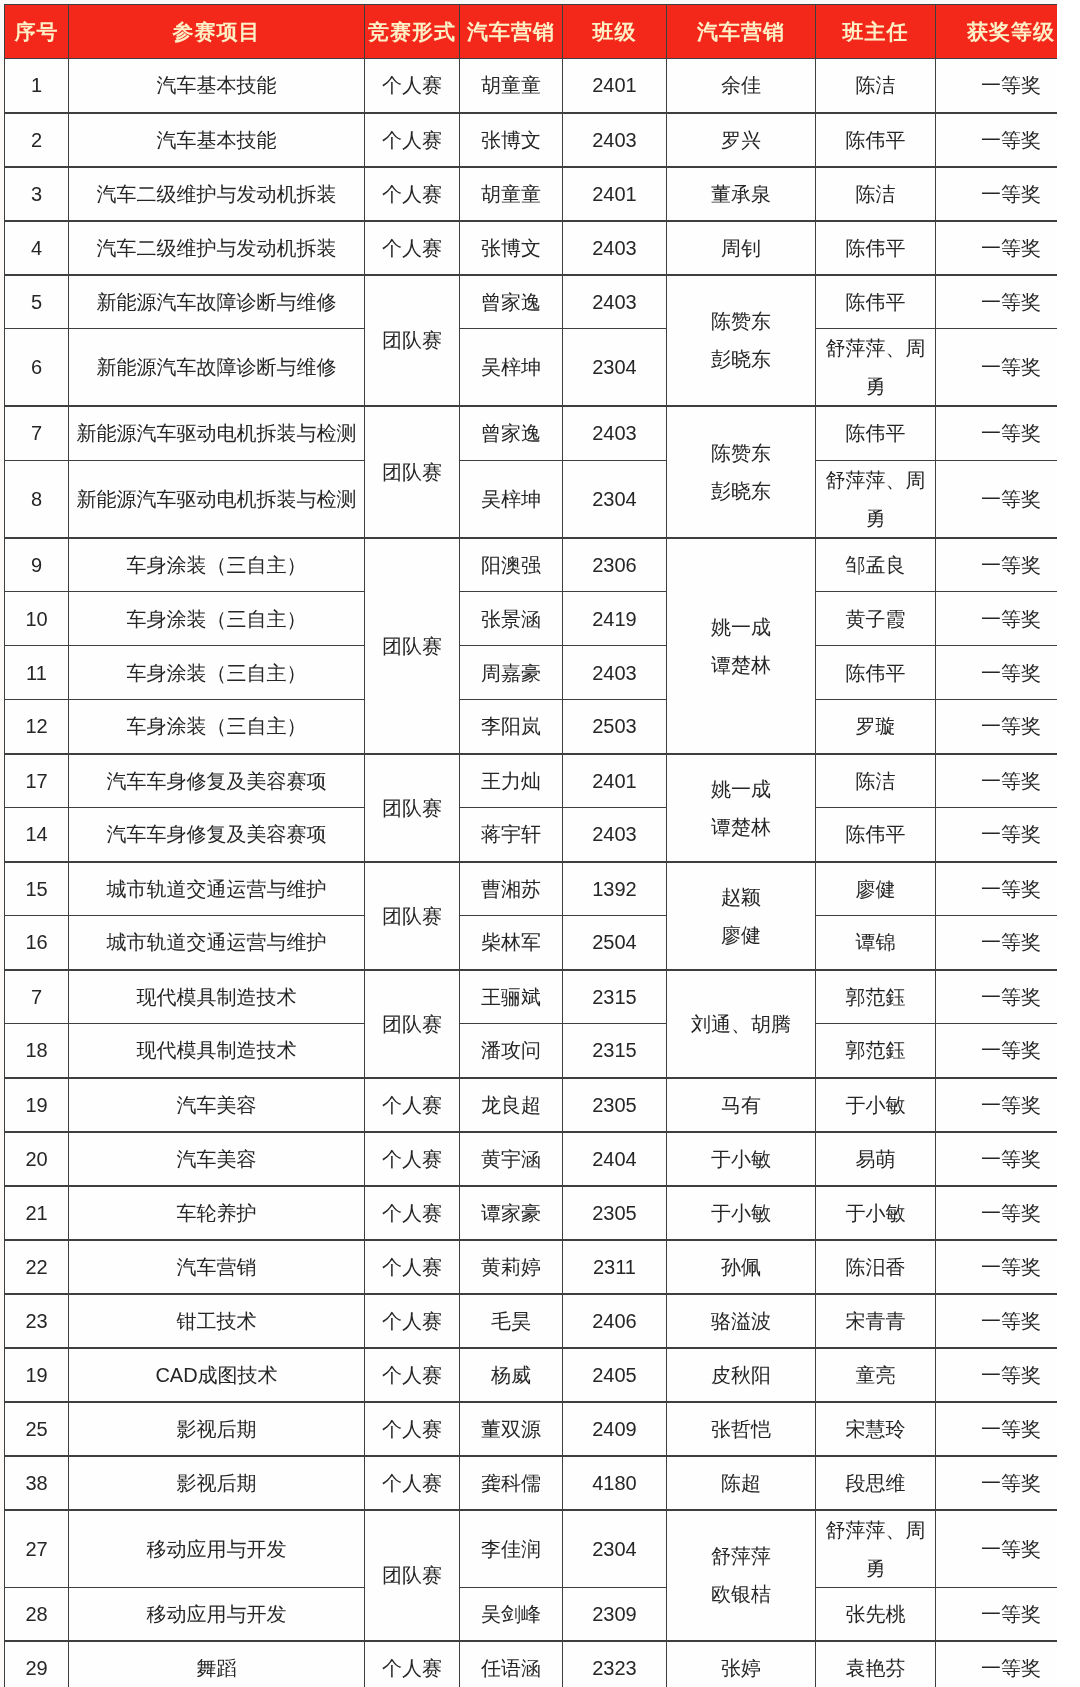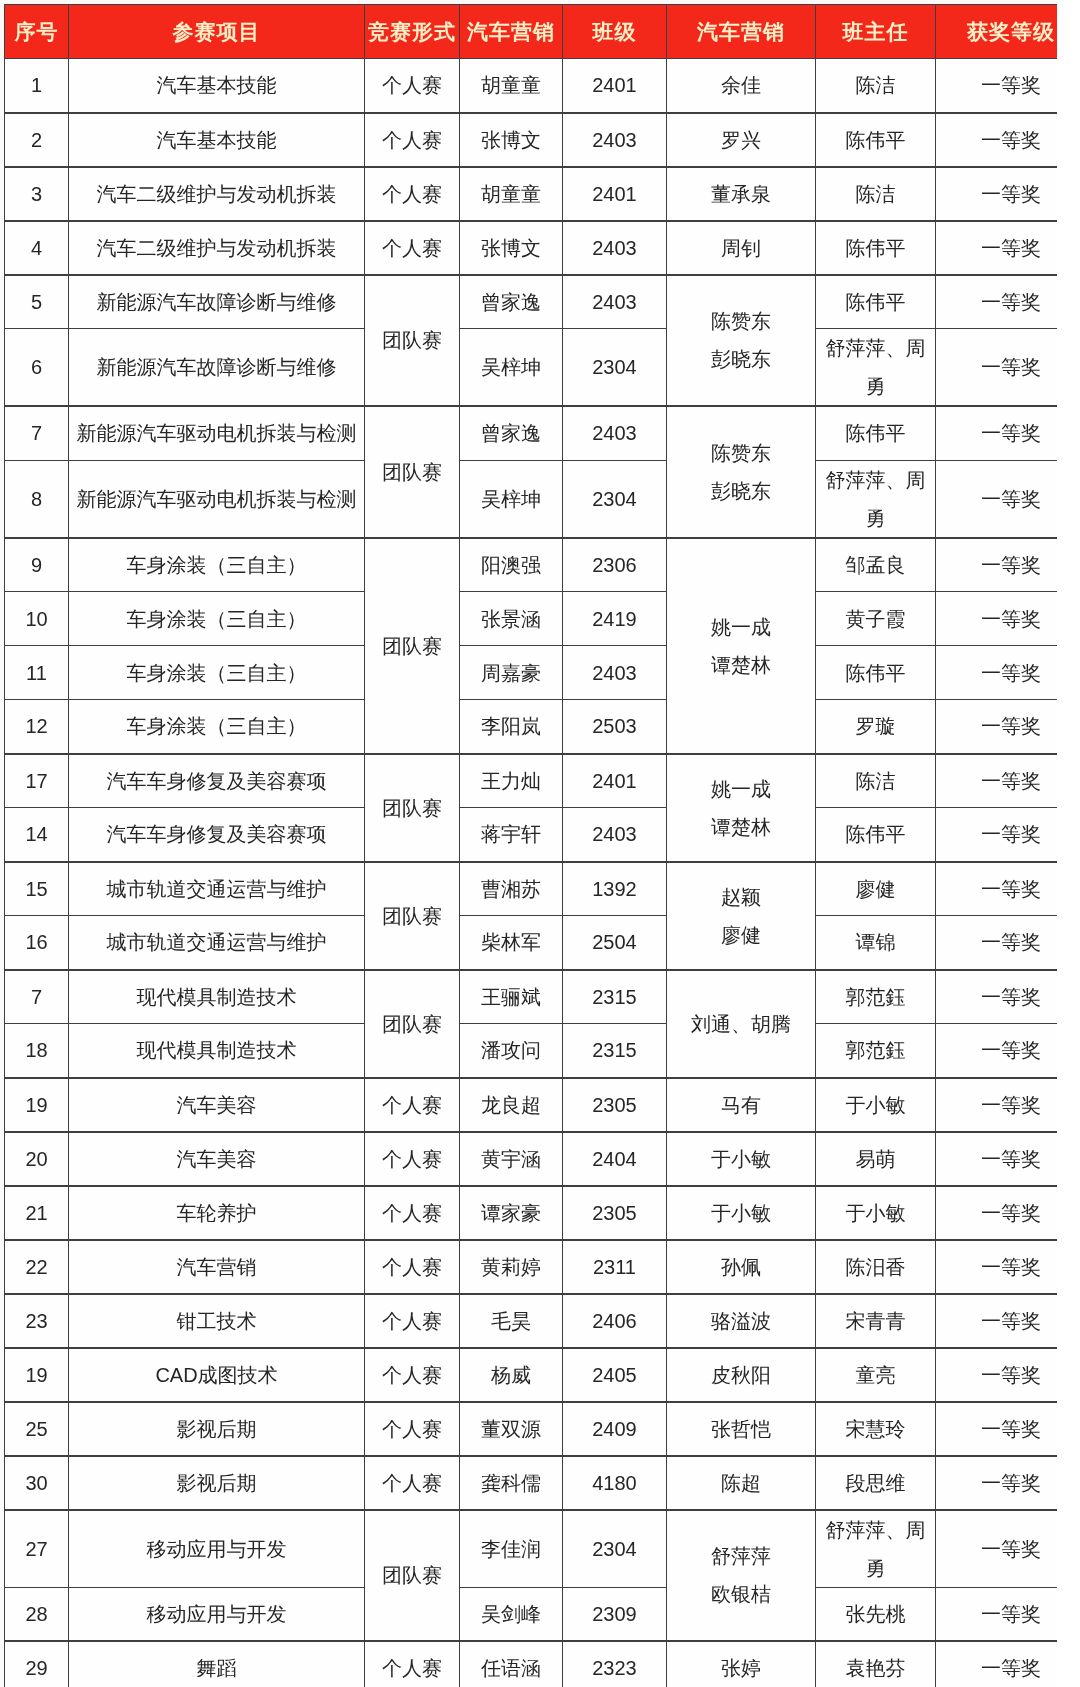--- a/index.html
+++ b/index.html
@@ -316,21 +316,21 @@
           <td class="num">25</td>
           <td>影视后期</td>
           <td>个人赛</td>
           <td>董双源</td>
           <td class="num">2409</td>
           <td>张哲恺</td>
           <td>宋慧玲</td>
           <td>一等奖</td>
         </tr>
         <tr class="group-start">
-          <td class="num">30</td>
+          <td class="num">38</td>
           <td>影视后期</td>
           <td>个人赛</td>
           <td>龚科儒</td>
           <td class="num">4180</td>
           <td>陈超</td>
           <td>段思维</td>
           <td>一等奖</td>
         </tr>
         <tr class="group-start">
           <td class="num">27</td>

